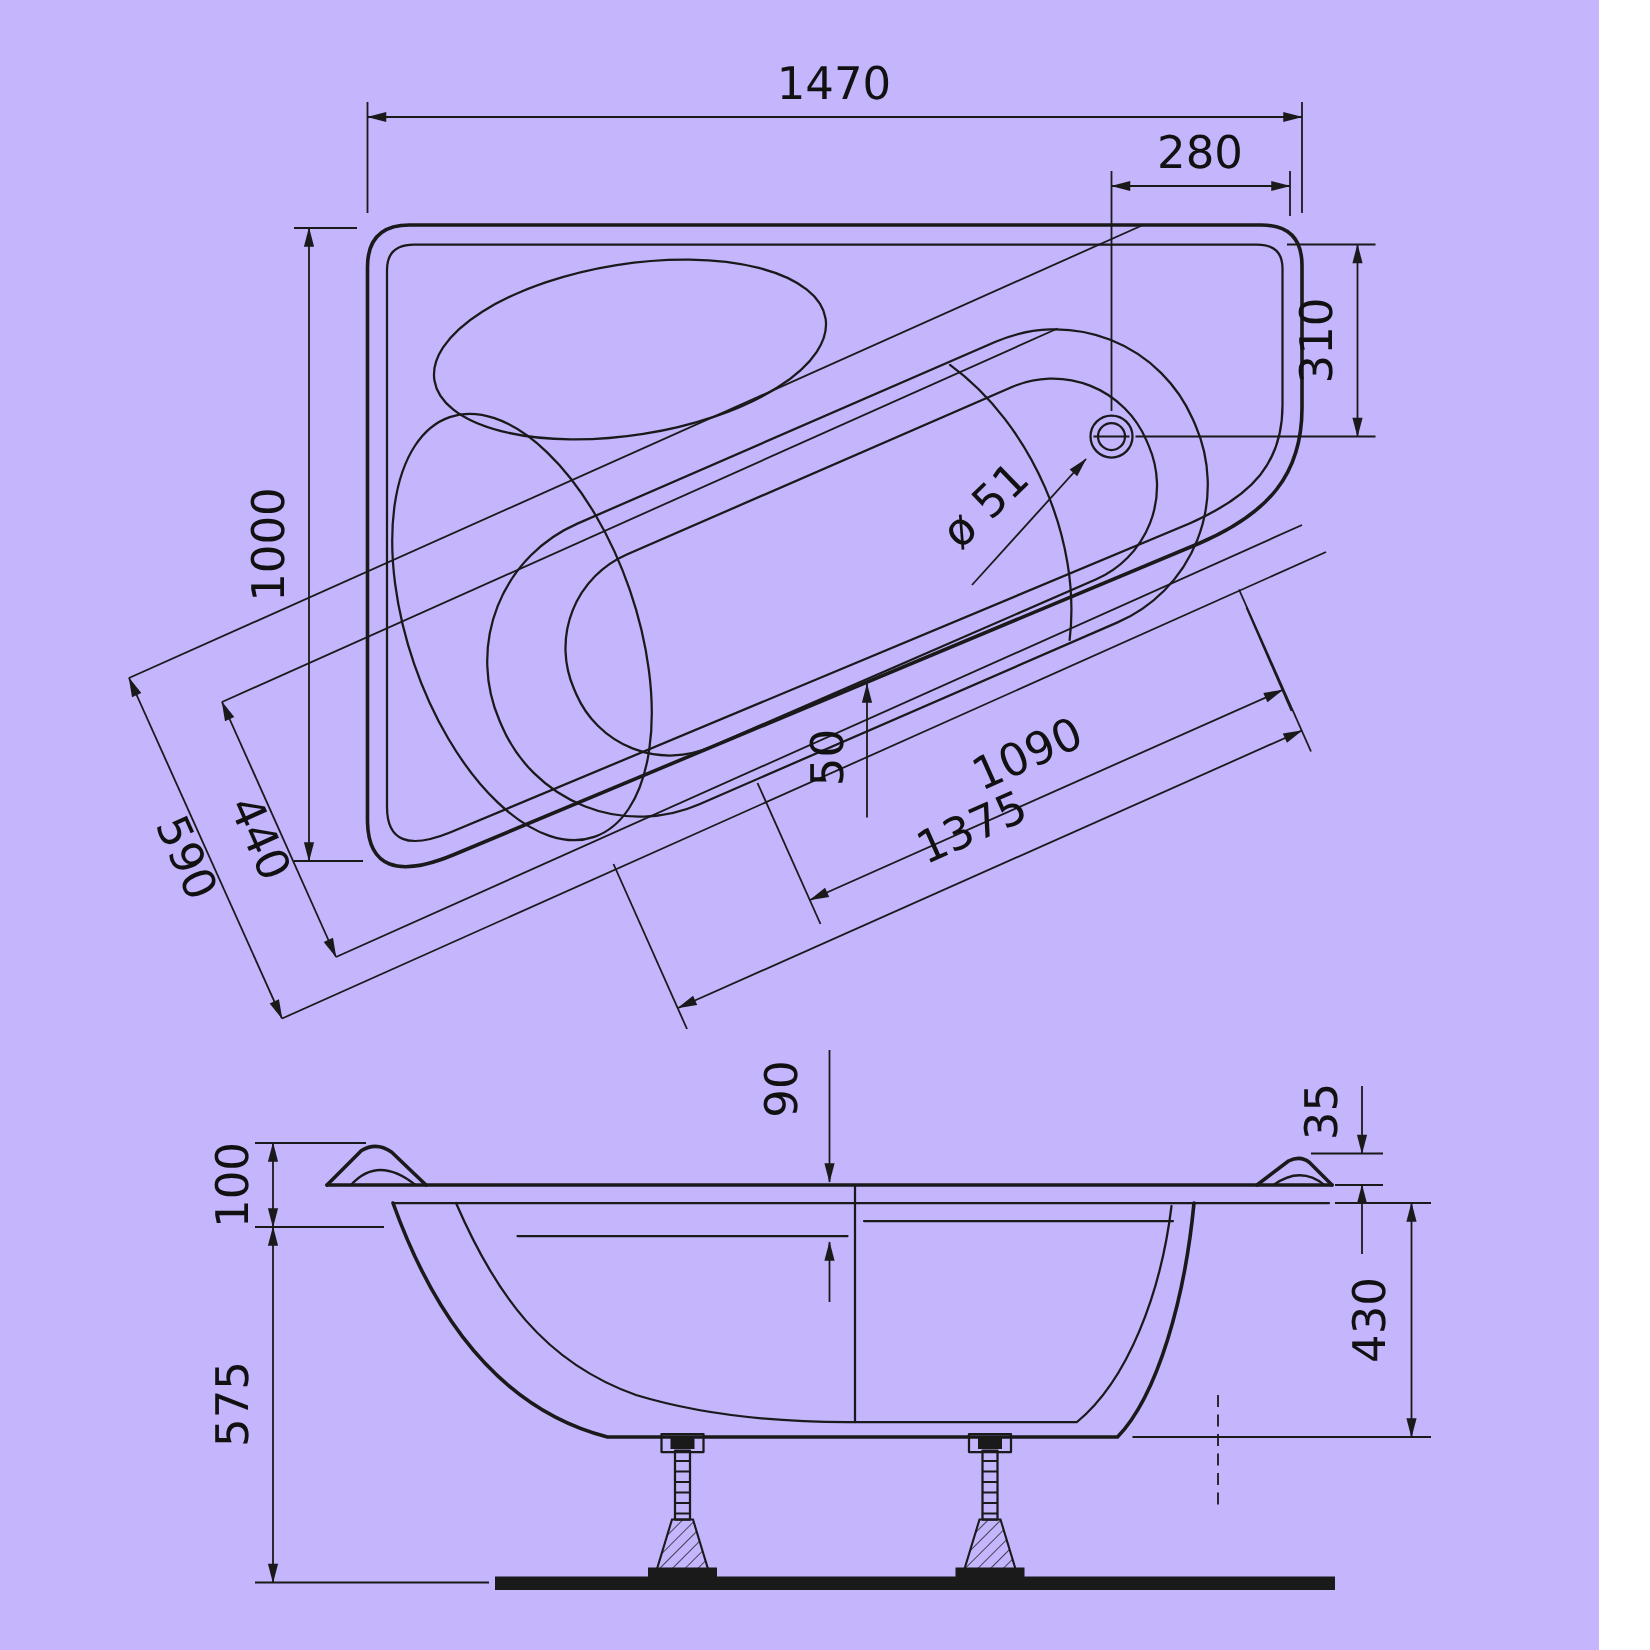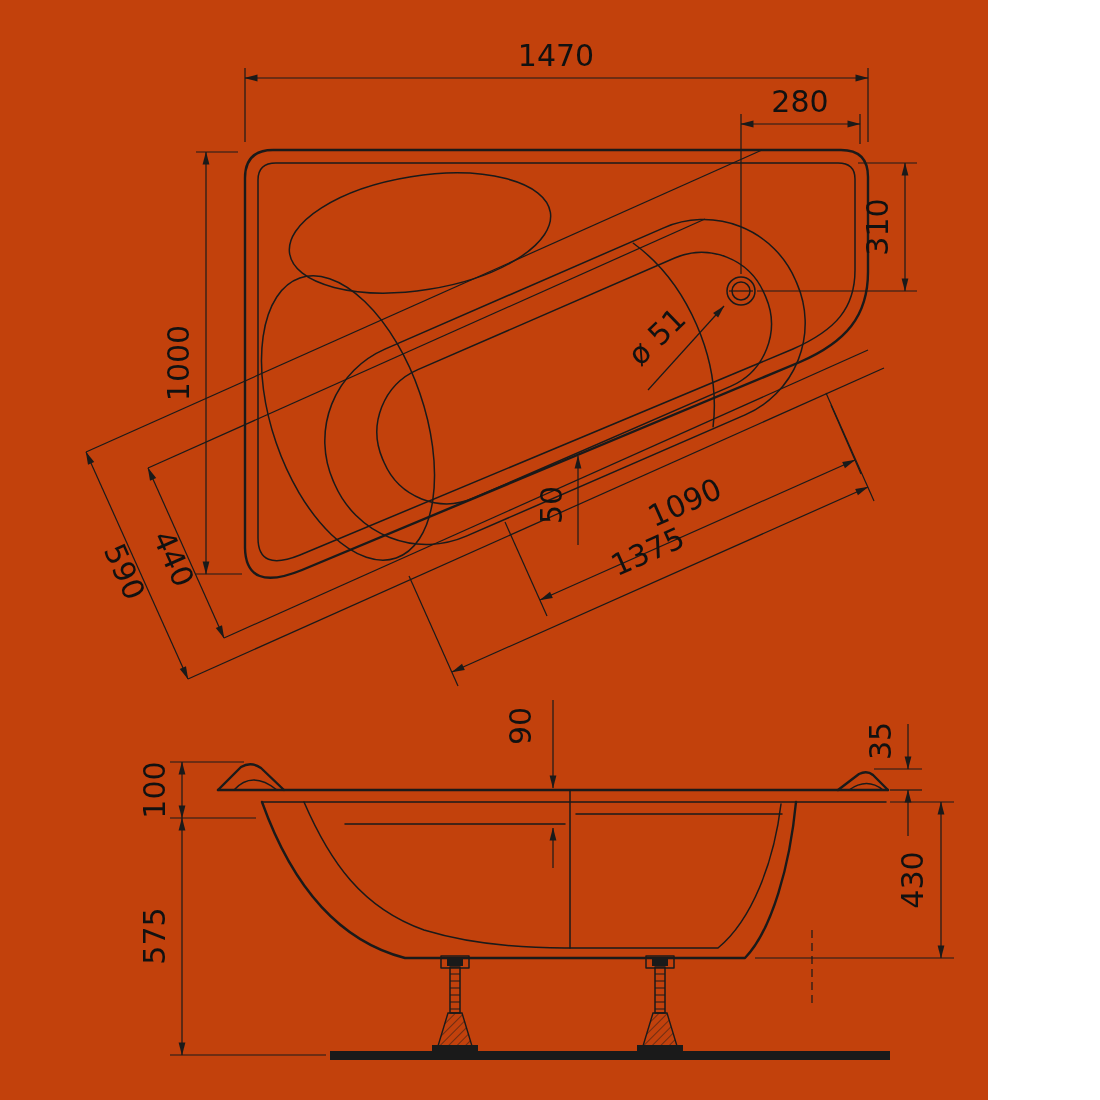--- a/index.html
+++ b/index.html
@@ -1,16 +1,16 @@
 <!DOCTYPE html>
 <html><head>
 <meta charset="utf-8">
 <style>
   html,body{margin:0;padding:0;background:#ffffff;}
-  .canvas{width:988px;height:1100px;background:#c2410c;}
+  .canvas{width:1066px;height:1100px;background:#c4b5fd;}
   .obj  {stroke:#1a1a1a;stroke-width:2.4;fill:none;stroke-linecap:round;stroke-linejoin:round;}
   .obj2 {stroke:#1a1a1a;stroke-width:1.5;fill:none;stroke-linecap:round;stroke-linejoin:round;}
   .dim  {stroke:#1a1a1a;stroke-width:1.2;fill:none;}
   .dimtxt{font-family:"DejaVu Sans",sans-serif;font-size:30px;fill:#111;}
   .fillDark{fill:#1a1a1a;stroke:none;}
   .hatchFill{fill:url(#hatch);stroke:#1a1a1a;stroke-width:1.4;}
 </style>
 </head>
 <body>
 

